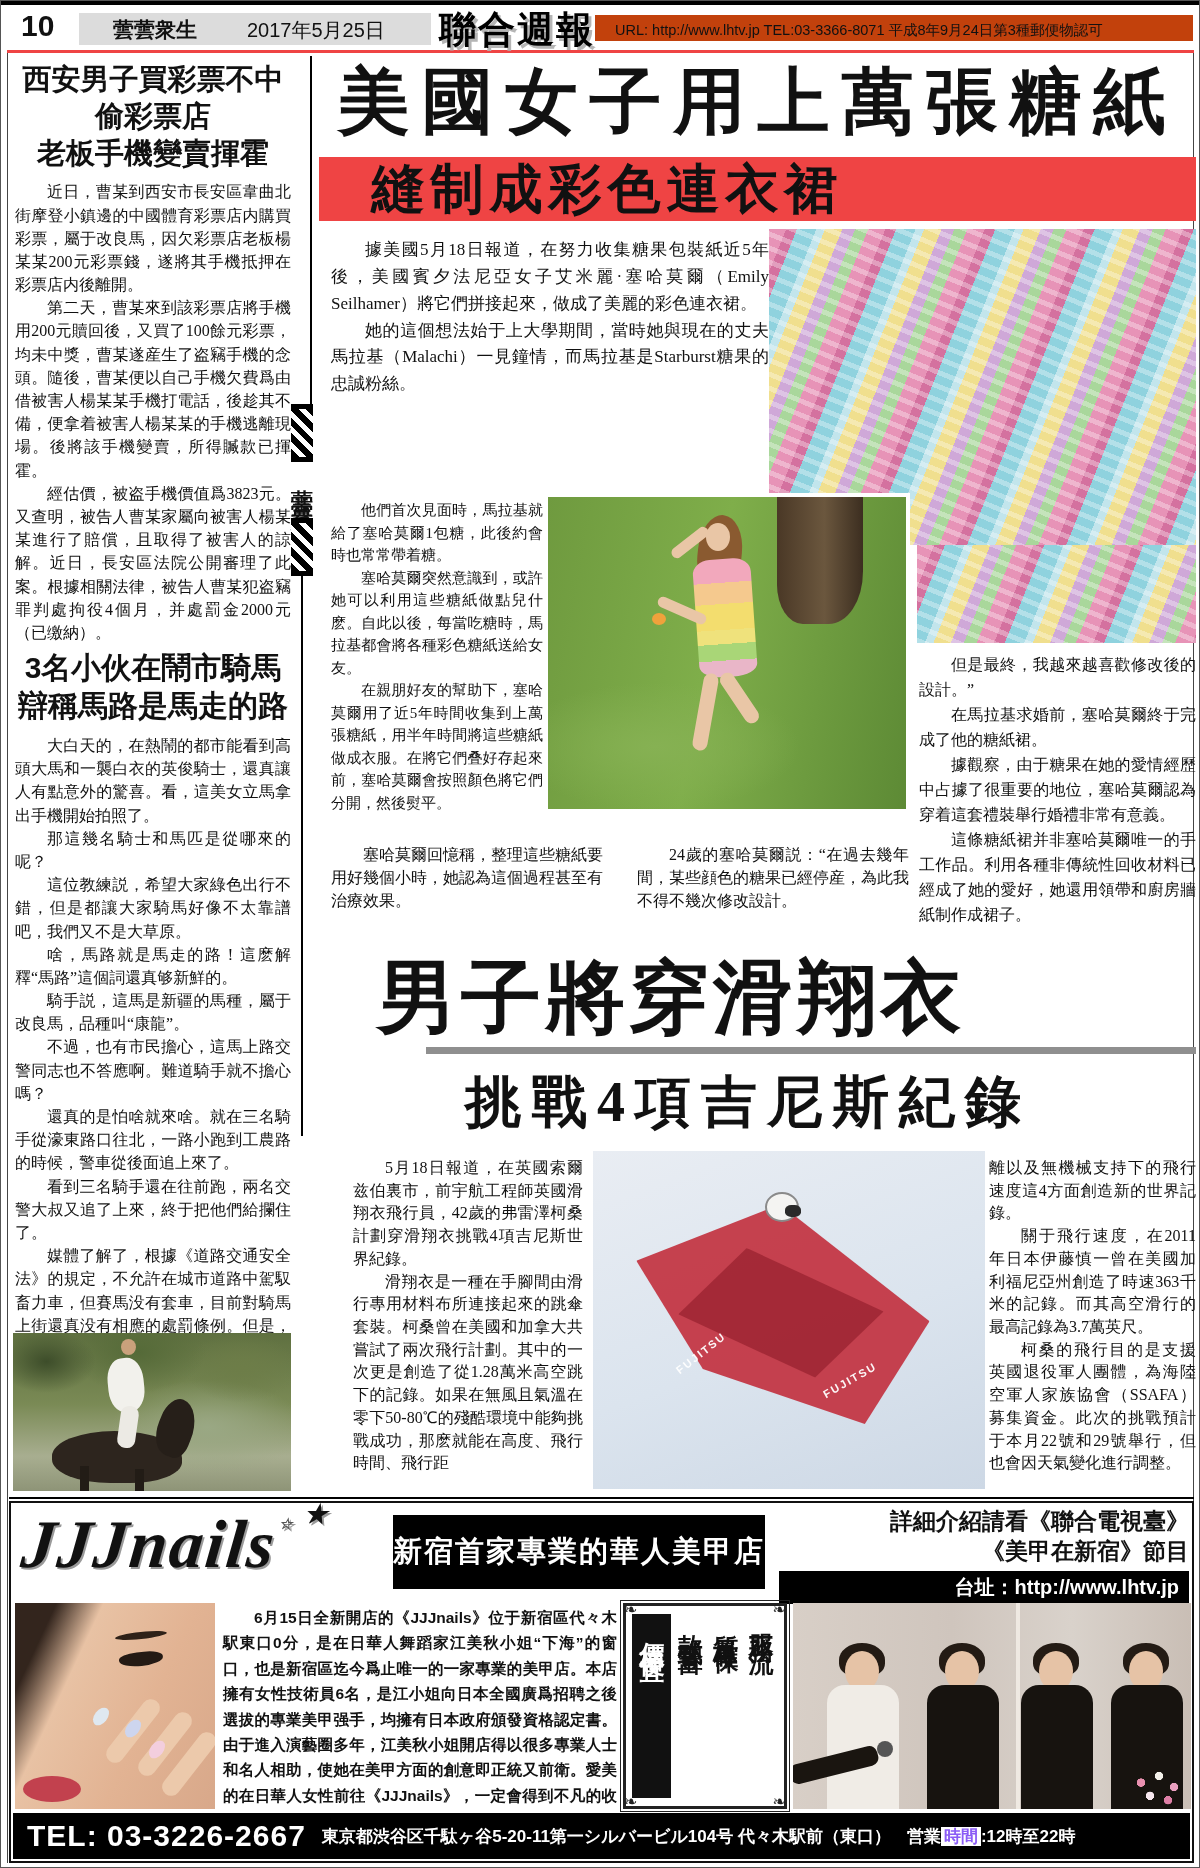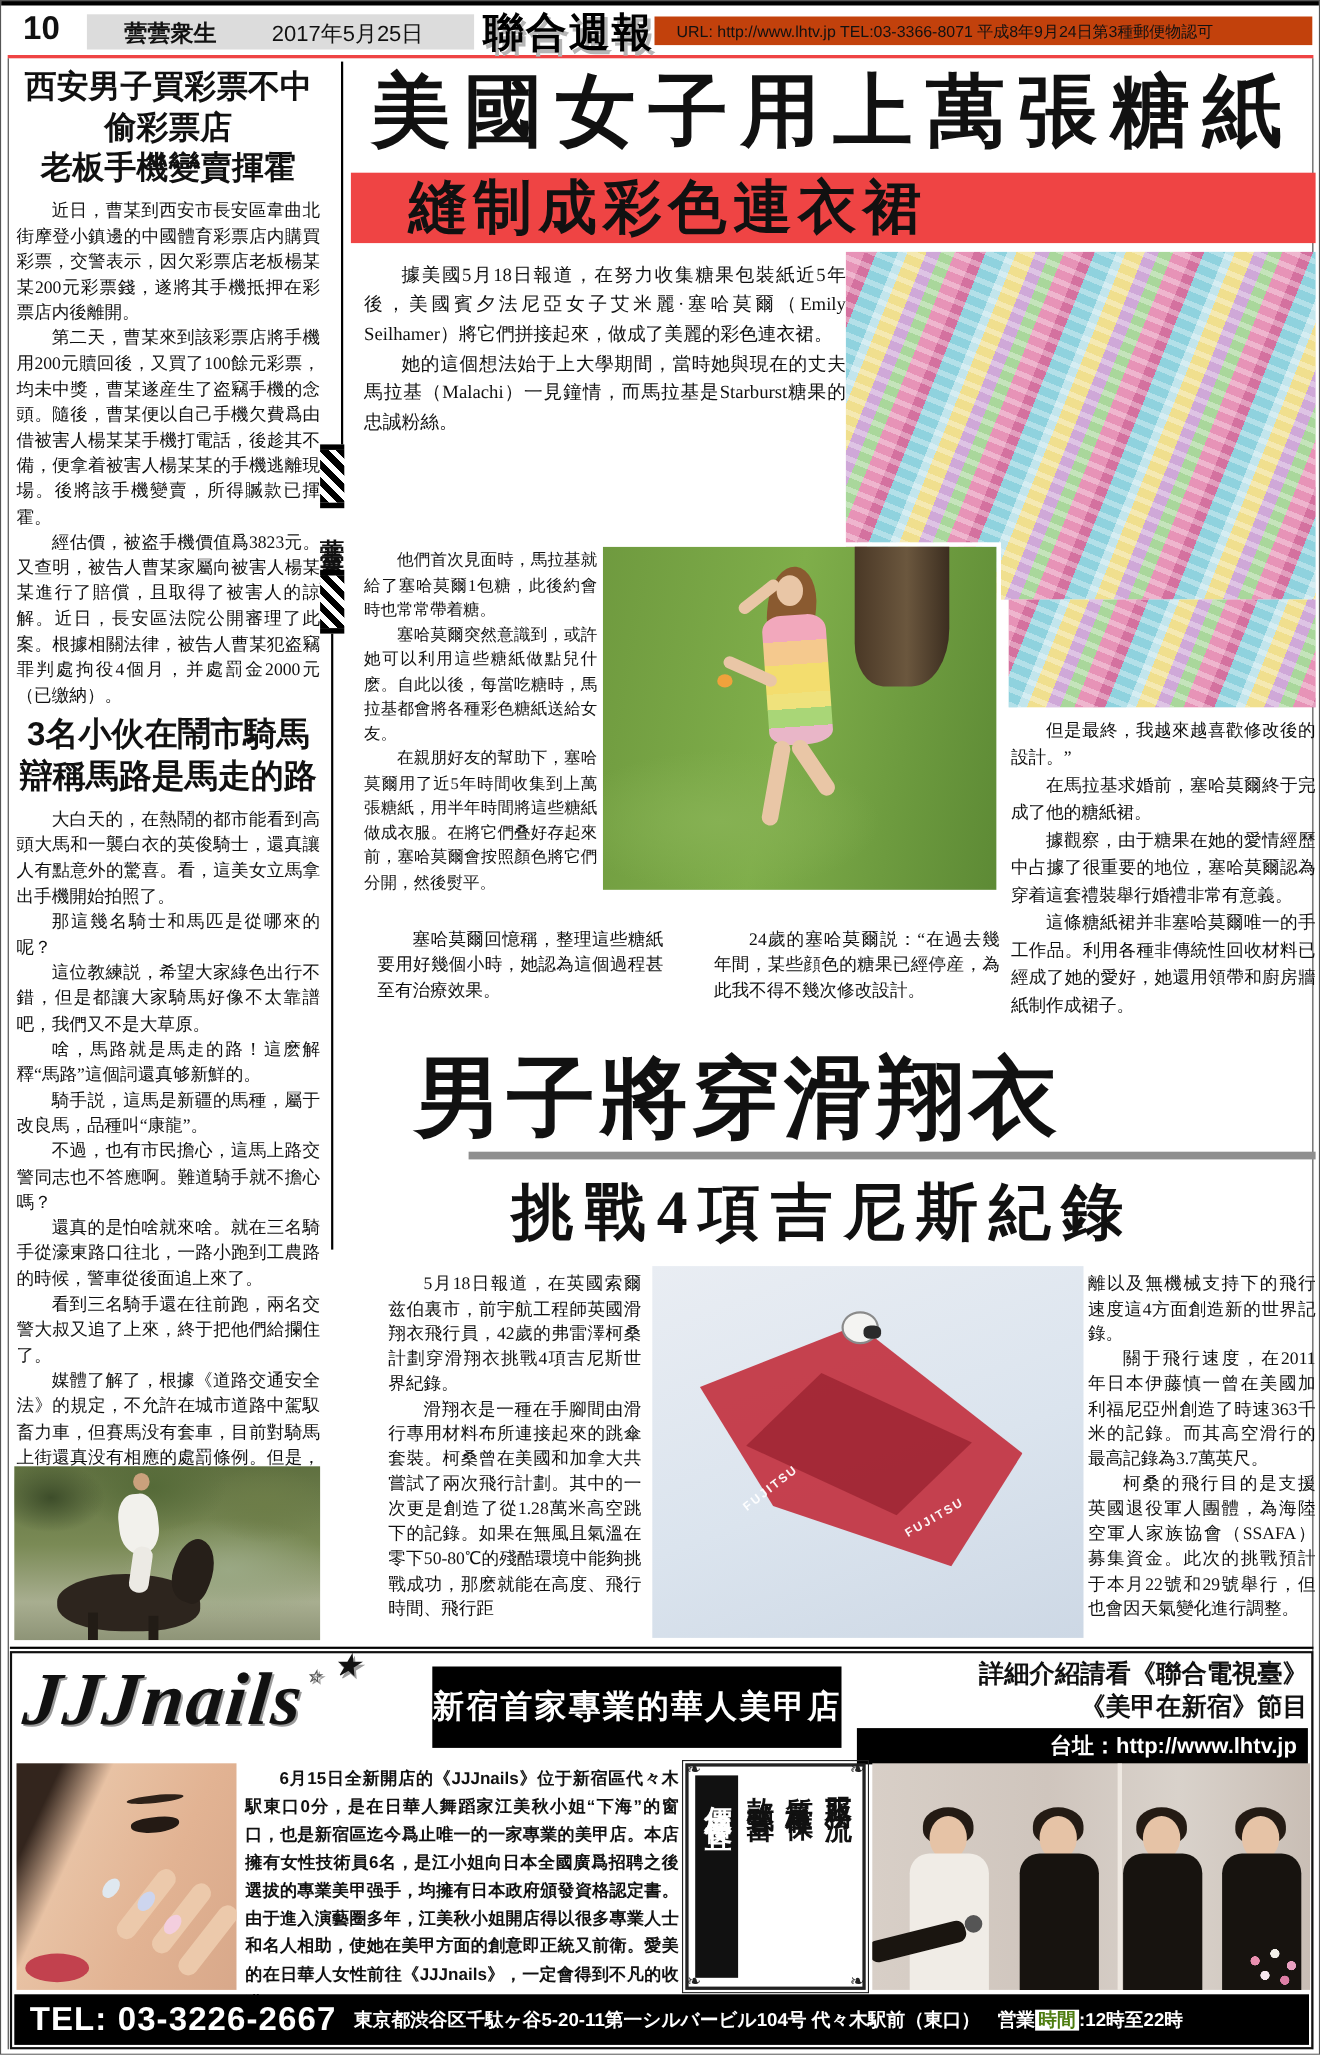--- a/index.html
+++ b/index.html
@@ -58,21 +58,21 @@
   .candy-art { left:768px; top:228px; width:427px; height:316px; }
   .candy-art-ext { left:916px; top:544px; width:279px; height:98px; }
   .candy-art::after, .candy-art-ext::after { content:""; position:absolute; inset:0;
     background: repeating-linear-gradient(22deg, rgba(255,255,255,.32) 0 5px, rgba(255,255,255,0) 5px 13px); }
   .candy-art, .candy-art-ext { position:absolute; overflow:hidden; }
   .cblockA { left:330px; top:236px; width:438px; }
   .cblockA .para { font-size:17px; line-height:1.58; }
   .cblockB { left:330px; top:498px; width:212px; }
   .cblockB .para { font-size:15px; line-height:1.5; }
   .cblockC { left:330px; top:842px; width:578px; column-count:2; column-gap:34px; }
-  .cblockC .para { font-size:16px; line-height:1.45;margin-left:12px; }
+  .cblockC .para { font-size:16px; line-height:1.45; }
   .ccol3 { left:918px; top:652px; width:277px; }
   .ccol3 .para { font-size:16px; line-height:1.56; }
   
   .woman-photo { left:543px; top:492px; width:366px; height:320px; border:4px solid #fff; z-index:3; overflow:hidden;
     background: radial-gradient(180px 80px at 30% 80%, #86b153 0%, rgba(134,177,83,0) 80%),
                 linear-gradient(100deg,#6f9a3f 0%, #7fae4a 45%, #5d8a35 100%); }
   .trunk { position:absolute; left:64%; top:-4px; width:24%; height:42%; background:linear-gradient(90deg,#4a3826,#6b573e 55%,#3c2e20); border-radius:0 0 40% 30%; }
   .w-hair { position:absolute; left:150px; top:18px; width:44px; height:72px; background:#8a5a30; border-radius:50% 50% 40% 40%; transform:rotate(6deg); }
   .w-face { position:absolute; left:158px; top:26px; width:24px; height:28px; background:#e9c6a6; border-radius:50%; }
   .w-arm1 { position:absolute; left:120px; top:40px; width:44px; height:11px; background:#e9c6a6; border-radius:6px; transform:rotate(-38deg); }
@@ -137,21 +137,21 @@
   .flowers { position:absolute; right:2px; bottom:0; width:60px; height:44px;
     background: radial-gradient(8px 8px at 20% 40%, #e990b0 50%, transparent 55%),
                 radial-gradient(8px 8px at 50% 25%, #f3f0ea 50%, transparent 55%),
                 radial-gradient(8px 8px at 75% 50%, #e9a0c0 50%, transparent 55%),
                 radial-gradient(8px 8px at 35% 70%, #f6e7ee 50%, transparent 55%),
                 radial-gradient(8px 8px at 65% 80%, #de7fa6 50%, transparent 55%); }
   .ad-telbar { left:12px; top:1812px; width:1177px; height:46px; background:#000; color:#fff; display:flex; align-items:center; padding:0 14px; gap:16px; white-space:nowrap; font-family:"Liberation Sans",sans-serif; }
   .tel { font-size:30px; font-weight:900; letter-spacing:1px; }
   .addr { font-size:17px; font-weight:bold; }
   .hours { font-size:17px; font-weight:bold; }
-  .hours .hl { background:#fff; color:#4d7c0f; padding:0 3px; }
+  .hours .hl { background:#fff; color:#8b5cf6; padding:0 3px; }
   
   .frame-l { left:6px; top:52px; width:1px; height:1810px; background:#444; }
   .frame-r { left:1192px; top:52px; width:1px; height:1810px; background:#444; }
 </style>
 </head>
 <body>
 
 <div id="page">
 
   <div class="abs top-rule"></div>
@@ -167,21 +167,21 @@
   <div class="abs frame-l"></div>
   <div class="abs frame-r"></div>
 
   <div class="abs article1">
     <div class="a1-head">
       <div class="headline-line">西安男子買彩票不中</div>
       <div class="headline-line">偷彩票店</div>
       <div class="headline-line">老板手機變賣揮霍</div>
     </div>
     <div>
-        <p class="para">近日，曹某到西安市長安區韋曲北街摩登小鎮邊的中國體育彩票店内購買彩票，交警表示，因欠彩票店老板楊某某200元彩票錢，遂將其手機抵押在彩票店内後離開。</p>
+        <p class="para">近日，曹某到西安市長安區韋曲北街摩登小鎮邊的中國體育彩票店内購買彩票，屬于改良馬，因欠彩票店老板楊某某200元彩票錢，遂將其手機抵押在彩票店内後離開。</p>
         <p class="para">第二天，曹某來到該彩票店將手機用200元贖回後，又買了100餘元彩票，均未中獎，曹某遂産生了盗竊手機的念頭。隨後，曹某便以自己手機欠費爲由借被害人楊某某手機打電話，後趁其不備，便拿着被害人楊某某的手機逃離現場。後將該手機變賣，所得贓款已揮霍。</p>
         <p class="para">經估價，被盗手機價值爲3823元。又查明，被告人曹某家屬向被害人楊某某進行了賠償，且取得了被害人的諒解。近日，長安區法院公開審理了此案。根據相關法律，被告人曹某犯盗竊罪判處拘役4個月，并處罰金2000元（已缴納）。</p>
       </div>
   </div>
 
   <div class="abs article2">
     <div class="a2-head">
       <div class="headline-line">3名小伙在鬧市騎馬</div>
       <div class="headline-line">辯稱馬路是馬走的路</div>
     </div>

